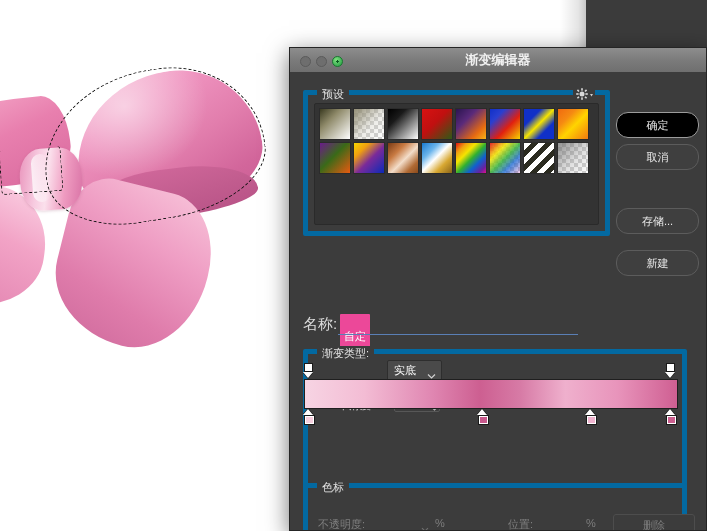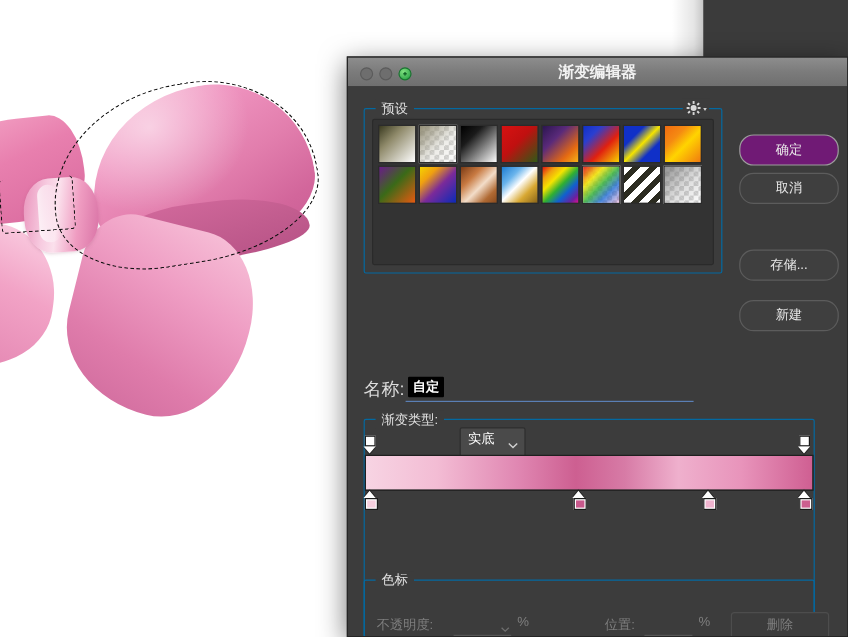--- a/index.html
+++ b/index.html
@@ -108,21 +108,21 @@
   .tl{position:absolute;top:8px;width:9px;height:9px;border-radius:50%;}
   #tl-close{left:10px;background:#6e6e6e;border:1px solid #5b5b5b;}
   #tl-min{left:26px;background:#6e6e6e;border:1px solid #5b5b5b;}
   #tl-zoom{left:42px;background:radial-gradient(circle at 35% 30%,#7fe07f,#1f9b3f);border:1px solid #18772f;}
   #tl-zoom::before{content:"";position:absolute;left:3px;top:4px;width:3px;height:1px;background:#0a5a22;}
   #tl-zoom::after{content:"";position:absolute;left:4px;top:3px;width:1px;height:3px;background:#0a5a22;}
 
   #dlg-body{position:absolute;left:0;top:24px;right:0;bottom:0;background:#3c3c3c;}
 
   
-  .group{position:absolute;border:1px solid #0369a1;border-radius:2px;}
+  .group{position:absolute;border:5px solid #0369a1;border-radius:2px;}
   .group-label{
     position:absolute;top:-8px;left:9px;background:#3c3c3c;padding:0 5px;
     font-size:11px;color:#e2e2e2;
   }
 
   
   #presets-group{left:13px;top:18px;width:297px;height:136px;}
   #gear{position:absolute;right:10px;top:-9px;width:22px;height:16px;background:#3c3c3c;}
   #gear svg{display:block;}
   #preset-well{
@@ -134,21 +134,21 @@
   .sw{width:32px;height:32px;border:1px solid #2b2b2b;box-sizing:border-box;}
   .checkerbg{
     background-image:linear-gradient(45deg,#cfcfcf 25%,transparent 25%,transparent 75%,#cfcfcf 75%),
                      linear-gradient(45deg,#cfcfcf 25%,transparent 25%,transparent 75%,#cfcfcf 75%);
     background-size:8px 8px;background-position:0 0,4px 4px;background-color:#fff;
   }
 
   
   #name-label{position:absolute;left:13px;top:243px;font-size:15px;color:#dcdcdc;}
   #name-value{position:absolute;left:50px;top:242px;font-size:11px;color:#ffffff;
-    background:#000000;padding:1px 4px;border-radius:1px;font-weight:bold;}
+    background:#ec4899;padding:15px 4px;border-radius:1px;}
   #name-underline{position:absolute;left:48px;top:262px;width:240px;height:1px;background:#5a7fb5;}
 
   
   #type-group{left:13px;top:277px;width:374px;height:180px;}
   #type-select{
     position:absolute;left:79px;top:6px;width:55px;height:31px;
     background:#4a4a4a;border:1px solid #2e2e2e;border-radius:2px;
     font-size:11px;color:#ffffff;line-height:19px;padding-left:6px;box-sizing:border-box;
   }
   #type-chev{position:absolute;right:5px;top:6px;}
@@ -189,21 +189,21 @@
     background:#3c3c3c;border:1px solid #4d4d4d;border-radius:3px;
     font-size:11px;color:#7e7e7e;text-align:center;line-height:20px;
   }
 
   
   .btn{
     position:absolute;left:326px;width:81px;height:24px;
     background:#3f3f3f;border:1px solid #5c5c5c;border-radius:12px;
     color:#e9e9e9;font-size:11px;text-align:center;line-height:24px;
   }
-  .btn.primary{border-color:#9c9c9c;background:#701a75;}
+  .btn.primary{border-color:#9c9c9c;background:#000000;}
   #btn-ok{top:40px;}
   #btn-cancel{top:72px;}
   #btn-load{top:104px;}
   #btn-save{top:136px;}
   #btn-new{top:178px;}
 </style>
 </head>
 <body>
 
 <div id="canvas-area">

